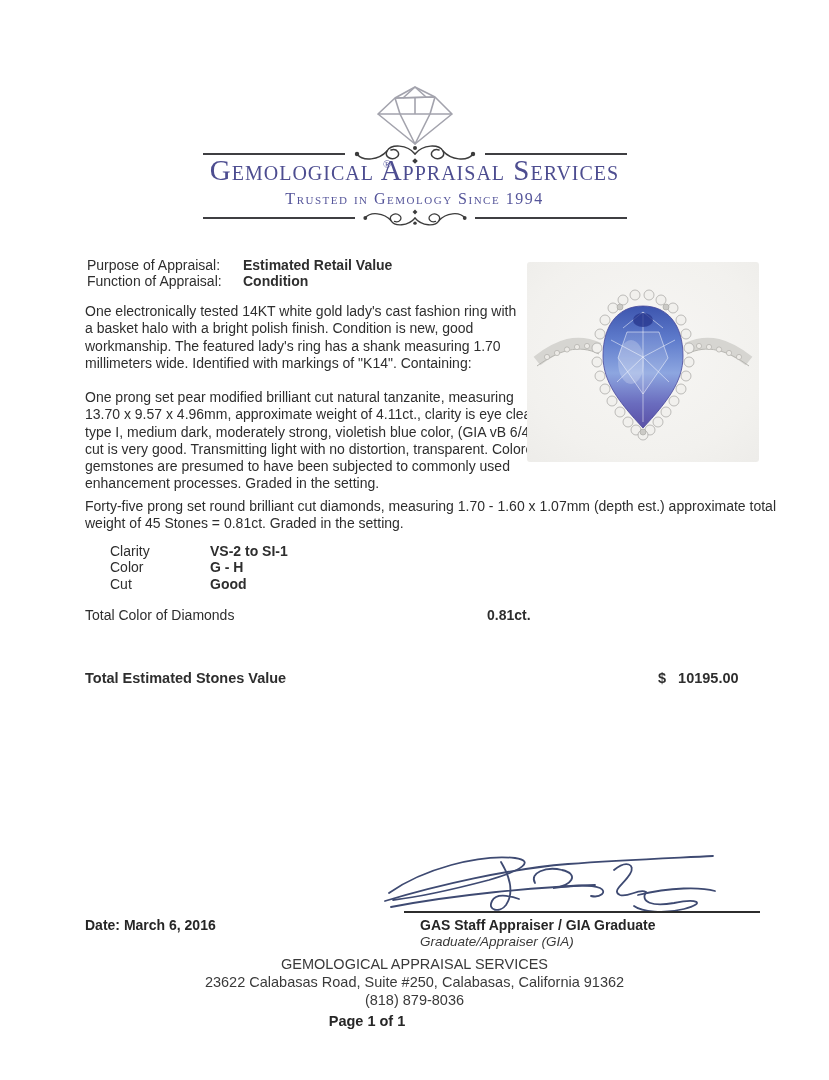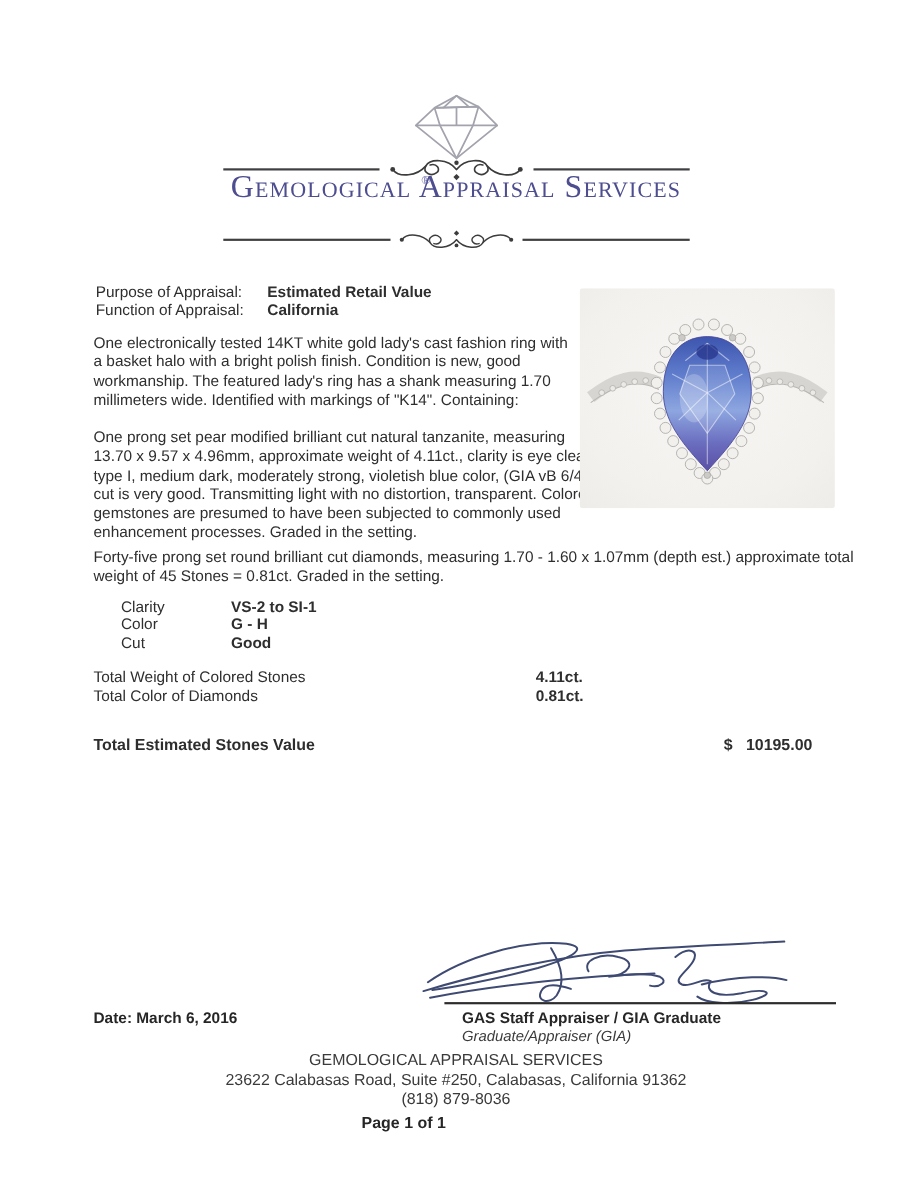--- a/index.html
+++ b/index.html
@@ -76,20 +76,21 @@
       <circle cx="12" cy="12" r="2.2" fill="#3c3c3c"></circle>
       <circle cx="128" cy="12" r="2.2" fill="#3c3c3c"></circle>
       <circle cx="70" cy="6" r="2" fill="#3c3c3c"></circle>
       <rect x="68" y="17" width="4" height="4" transform="rotate(45 70 19)" fill="#3c3c3c"></rect>
     </svg>
     <div class="line"></div>
   </div>
 
   <div class="brand-title abs" style="top:154px;left:0;">Gemological Appraisal Services</div>
   <span class="reg-mark abs" style="left:383px;top:158px;">®</span>
+  <div class="brand-tagline abs" style="top:190px;left:0;">Trusted in Gemology Since 1994</div>
 
   <div class="rule-row abs" style="left:203px;top:207px;height:22px;">
     <div class="line"></div>
     <svg width="120" height="24" viewBox="0 0 140 24" style="transform:scaleY(-1);">
       <g fill="none" stroke="#3c3c3c" stroke-width="1.5" stroke-linecap="round">
         <path d="M70,12 C62,2 46,2 42,9 C39,15 47,19 52,15 C56,12 52,6 46,8"></path>
         <path d="M42,9 C34,18 18,20 12,12"></path>
         <path d="M70,12 C78,2 94,2 98,9 C101,15 93,19 88,15 C84,12 88,6 94,8"></path>
         <path d="M98,9 C106,18 122,20 128,12"></path>
       </g>
@@ -100,21 +101,21 @@
     </svg>
     <div class="line"></div>
   </div>
 
   <div class="kv-row abs" style="left:87px;top:258px;">
     <span class="kv-label">Purpose of Appraisal:</span>
     <span class="kv-value">Estimated Retail Value</span>
   </div>
   <div class="kv-row abs" style="left:87px;top:274px;align-items:flex-end;">
     <span class="kv-label">Function of Appraisal:</span>
-    <span class="kv-value">California</span>
+    <span class="kv-value">Condition</span>
   </div>
 
   <div class="para abs" style="left:85px;top:303px;width:442px;">One electronically tested 14KT white gold lady's cast fashion ring with a basket halo with a bright polish finish. Condition is new, good workmanship. The featured lady's ring has a shank measuring 1.70 millimeters wide. Identified with markings of "K14".  Containing:</div>
 
   <div class="para abs" style="left:85px;top:389px;width:462px;">One prong set pear modified brilliant cut natural tanzanite, measuring 13.70 x 9.57 x 4.96mm, approximate weight of 4.11ct., clarity is eye clean, type I, medium dark, moderately strong, violetish blue color, (GIA vB 6/4), cut is very good. Transmitting light with no distortion, transparent. Colored gemstones are presumed to have been subjected to commonly used enhancement processes. Graded in the setting.</div>
 
   <div class="para abs" style="left:85px;top:498px;width:700px;">Forty-five prong set round brilliant cut diamonds, measuring 1.70 - 1.60 x 1.07mm (depth est.) approximate total weight of 45 Stones = 0.81ct. Graded in the setting.</div>
 
   <svg class="photo-frame abs" style="left:527px;top:262px;" viewBox="0 0 232 200">
     <defs>
@@ -206,24 +207,20 @@
       <span class="grade-value">G - H</span>
     </div>
     <div class="grade-row">
       <span class="grade-label">Cut</span>
       <span class="grade-value">Good</span>
     </div>
   </div>
 
   <div class="abs" style="left:85px;top:607px;">
     <div class="tot-row">
-      <span class="tot-label">Total Weight of Colored Stones</span>
-      <span class="tot-value">4.11ct.</span>
-    </div>
-    <div class="tot-row">
       <span class="tot-label">Total Color of Diamonds</span>
       <span class="tot-value">0.81ct.</span>
     </div>
   </div>
 
   <div class="retail-label abs" style="left:85px;top:670px;">Total Estimated Stones Value</div>
   <div class="retail-value abs" style="left:658px;top:670px;">
     <span>$</span>
     <span>10195.00</span>
   </div>

